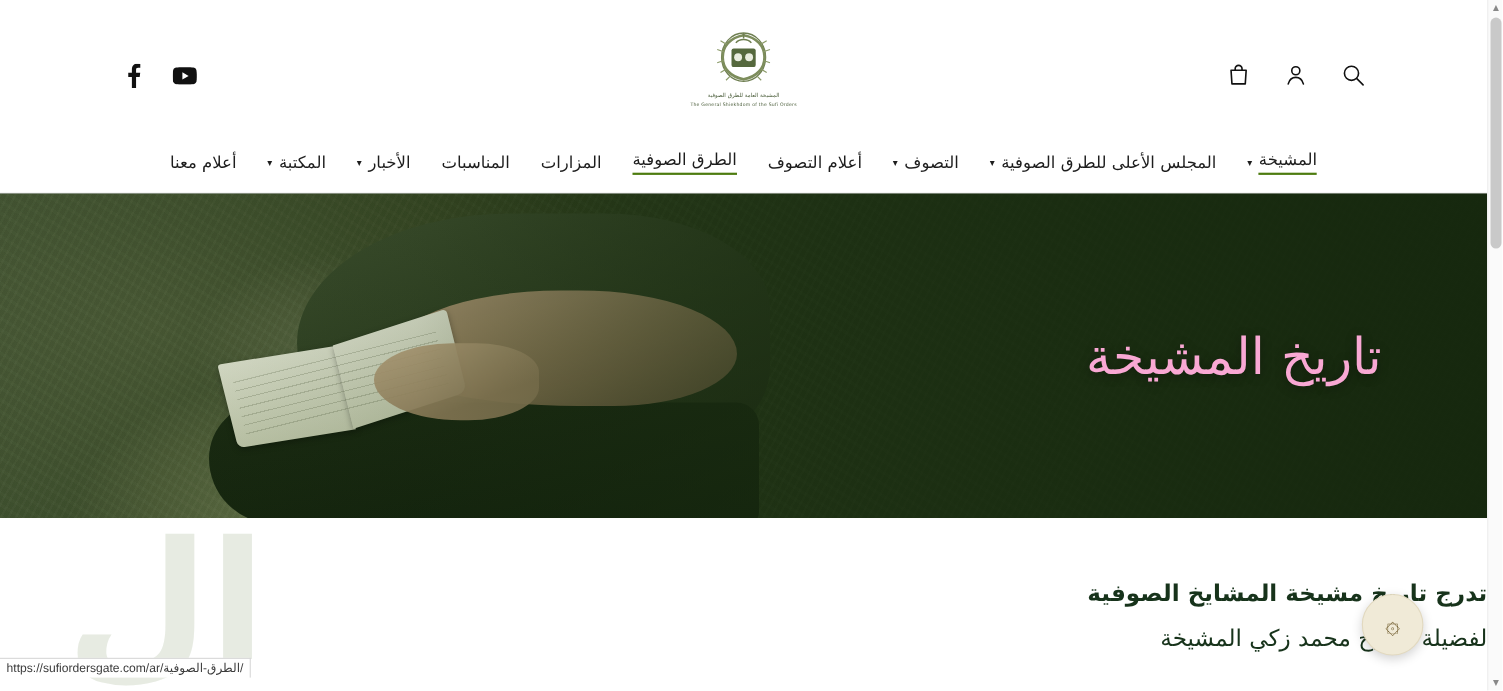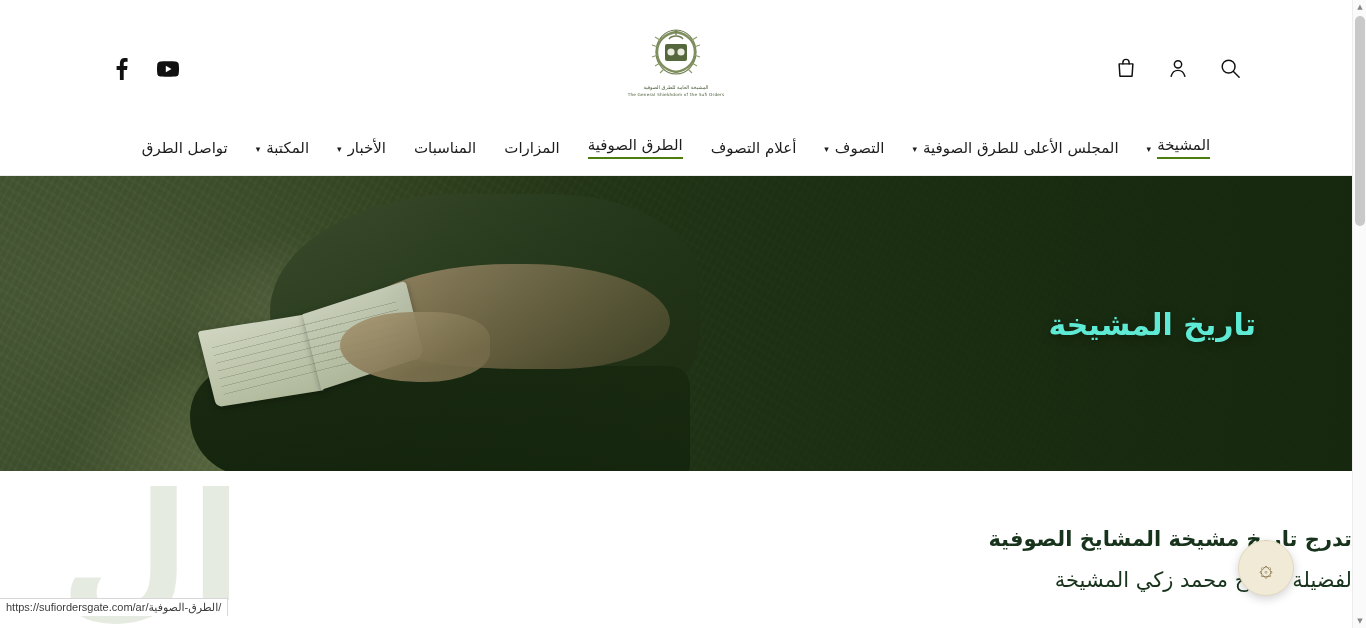--- a/index.html
+++ b/index.html
@@ -227,23 +227,23 @@
   .hero-tint {
     position: absolute;
     inset: 0;
     background: linear-gradient(270deg, rgba(22,40,14,.92) 0%, rgba(26,44,17,.72) 38%, rgba(26,44,17,.18) 72%, rgba(26,44,17,.05) 100%);
   }
   .hero-title {
     position: absolute;
     right: 96px;
     top: 50%;
     transform: translateY(-50%);
-    color: #5eead4;
-    font-size: 30px;
-    font-weight: bold;
+    color: #f9a8d4;
+    font-size: 46px;
+    font-weight: normal;
     letter-spacing: .5px;
     text-shadow: 0 2px 10px rgba(0,0,0,.35);
   }
 
   
   .content {
     position: relative;
     height: 157px;
     background: #ffffff;
     overflow: hidden;
@@ -457,21 +457,21 @@
         </div>
         <div class="nav-item">
           <span class="label">الأخبار</span>
           <span class="caret">▾</span>
         </div>
         <div class="nav-item">
           <span class="label">المكتبة</span>
           <span class="caret">▾</span>
         </div>
         <div class="nav-item">
-          <span class="label">تواصل الطرق</span>
+          <span class="label">أعلام معنا</span>
         </div>
       </nav>
     </div>
 
     <div class="hero">
       <div class="hero-photo"></div>
       <div class="hero-texture"></div>
       <div class="person">
         <div class="torso"></div>
         <div class="leg"></div>

